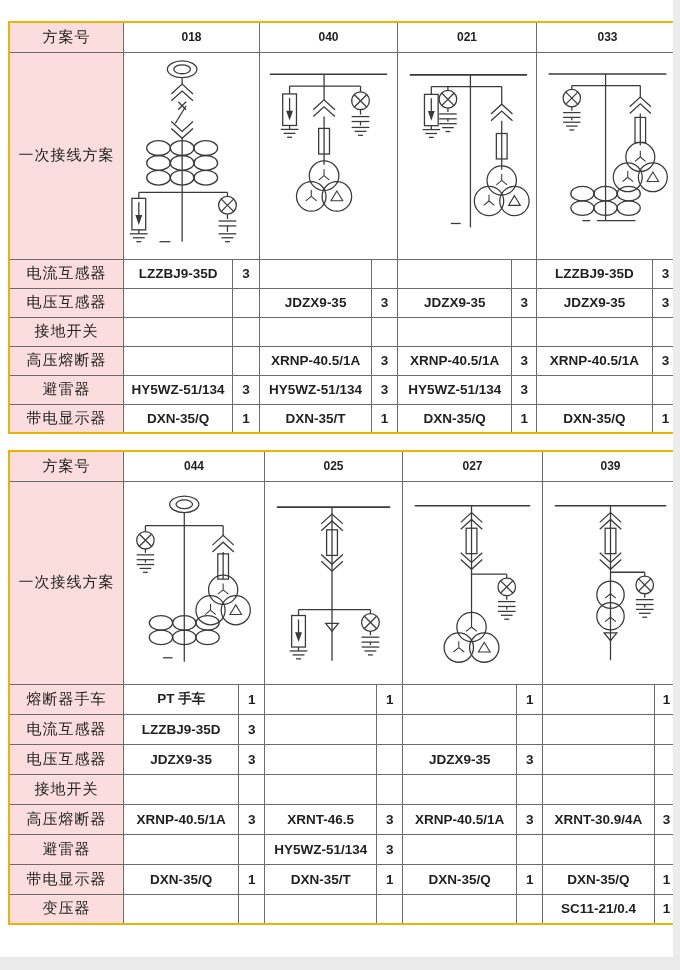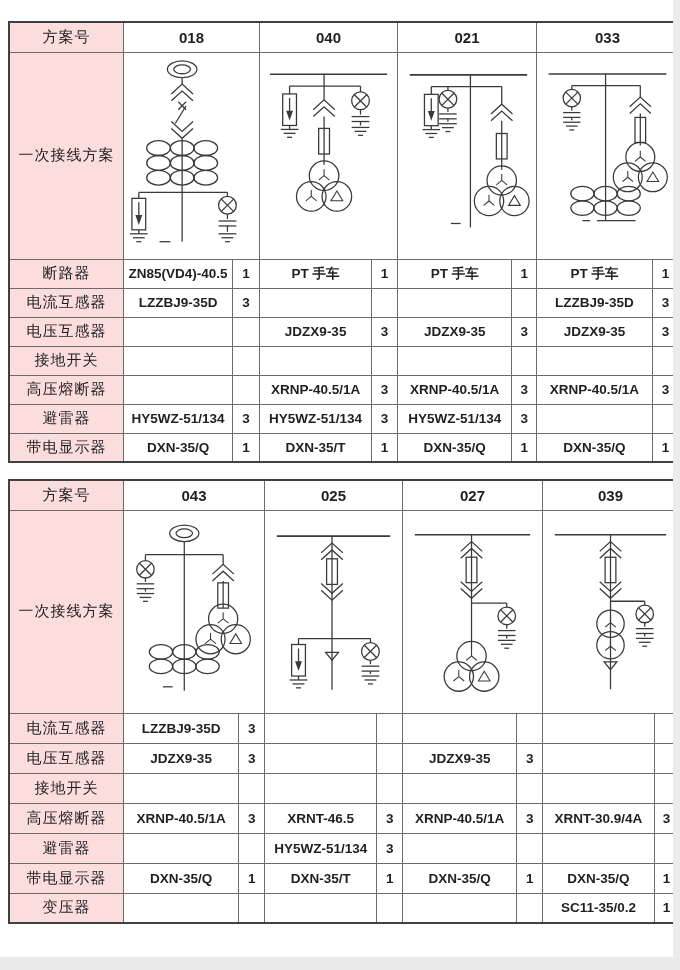--- a/index.html
+++ b/index.html
@@ -4,36 +4,36 @@
 <style>
   html,body{margin:0;padding:0;}
   body{
     width:680px;height:970px;background:#ffffff;position:relative;overflow:hidden;
     font-family:"Liberation Sans","DejaVu Sans",sans-serif;
     color:var(--text,#1f1f1f);
   }
   .page{padding:21px 0 0 8px;}
   table.spec{
     border-collapse:collapse;table-layout:fixed;
-    border:2px solid #404040;
+    border:2px solid #eab308;
     margin-bottom:16px;
   }
   table.spec td{
     border:1px solid #6b6b6b;
     overflow:hidden;white-space:nowrap;
     padding:0 2px;
   }
   td.pink{
     background:var(--header-bg,#fbdddd);
     font-family:"Liberation Serif","DejaVu Serif",serif;
     font-size:15px;text-align:center;letter-spacing:1px;
   }
   tr.head-row{height:30px;}
   td.scheme-no{
-    text-align:center;font-weight:600;font-size:15px;
+    text-align:center;font-weight:600;font-size:12px;
   }
   td.diagram-cell{padding:0;vertical-align:middle;}
   .t1 .diagram-cell{height:206px;}
   .t2 .diagram-cell{height:202px;}
   tbody.rows tr{height:29px;}
   tbody.rows-t2 tr{height:30px;}
   td.model-cell,td.qty-cell{
     text-align:center;font-size:13.5px;font-weight:600;
   }
   svg.diag{display:block;margin:0 auto;stroke:var(--stroke,#3a3a3a);fill:none;stroke-width:1.3;}
@@ -232,31 +232,20 @@
               <use href="#g-ct" x="69" y="157"></use>
               <use href="#g-ct" x="93" y="157"></use>
             <line x1="45" y1="170" x2="53" y2="170"></line>
             <line x1="60" y1="170" x2="100" y2="170"></line>
           </svg>
         </td>
       </tr>
     </tbody>
     <tbody class="rows">
         <tr>
-          <td class="pink">断路器</td>
-          <td class="model-cell">ZN85(VD4)-40.5</td>
-          <td class="qty-cell">1</td>
-          <td class="model-cell">PT 手车</td>
-          <td class="qty-cell">1</td>
-          <td class="model-cell">PT 手车</td>
-          <td class="qty-cell">1</td>
-          <td class="model-cell">PT 手车</td>
-          <td class="qty-cell">1</td>
-        </tr>
-        <tr>
           <td class="pink">电流互感器</td>
           <td class="model-cell">LZZBJ9-35D</td>
           <td class="qty-cell">3</td>
           <td class="model-cell"></td>
           <td class="qty-cell"></td>
           <td class="model-cell"></td>
           <td class="qty-cell"></td>
           <td class="model-cell">LZZBJ9-35D</td>
           <td class="qty-cell">3</td>
         </tr>
@@ -326,21 +315,21 @@
       <col style="width:110px">
         <col style="width:25px">
       <col style="width:112px">
         <col style="width:25px">
       <col style="width:109px">
         <col style="width:24px">
     </colgroup>
     <tbody>
       <tr class="head-row">
         <td class="pink">方案号</td>
-        <td class="scheme-no" colspan="2">043</td>
+        <td class="scheme-no" colspan="2">044</td>
         <td class="scheme-no" colspan="2">025</td>
         <td class="scheme-no" colspan="2">027</td>
         <td class="scheme-no" colspan="2">039</td>
       </tr>
       <tr>
         <td class="pink">一次接线方案</td>
         <td class="diagram-cell" colspan="2">
           <svg class="diag" viewBox="0 0 140 202" width="136" height="200">
             <use href="#g-chead" x="60" y="20"></use>
             <line x1="60" y1="29" x2="60" y2="182"></line>
@@ -421,20 +410,31 @@
             <use href="#g-wye" x="67" y="112"></use>
             <circle cx="67" cy="135" r="14"></circle>
             <use href="#g-wye" x="67" y="136"></use>
             <use href="#g-tri" x="67" y="153"></use>
           </svg>
         </td>
       </tr>
     </tbody>
     <tbody class="rows rows-t2">
         <tr>
+          <td class="pink">熔断器手车</td>
+          <td class="model-cell">PT 手车</td>
+          <td class="qty-cell">1</td>
+          <td class="model-cell"></td>
+          <td class="qty-cell">1</td>
+          <td class="model-cell"></td>
+          <td class="qty-cell">1</td>
+          <td class="model-cell"></td>
+          <td class="qty-cell">1</td>
+        </tr>
+        <tr>
           <td class="pink">电流互感器</td>
           <td class="model-cell">LZZBJ9-35D</td>
           <td class="qty-cell">3</td>
           <td class="model-cell"></td>
           <td class="qty-cell"></td>
           <td class="model-cell"></td>
           <td class="qty-cell"></td>
           <td class="model-cell"></td>
           <td class="qty-cell"></td>
         </tr>
@@ -494,21 +494,21 @@
           <td class="qty-cell">1</td>
         </tr>
         <tr>
           <td class="pink">变压器</td>
           <td class="model-cell"></td>
           <td class="qty-cell"></td>
           <td class="model-cell"></td>
           <td class="qty-cell"></td>
           <td class="model-cell"></td>
           <td class="qty-cell"></td>
-          <td class="model-cell">SC11-35/0.2</td>
+          <td class="model-cell">SC11-21/0.4</td>
           <td class="qty-cell">1</td>
         </tr>
       </tbody>
   </table>
 
 </div>
 
 <div class="scan-edge-right"></div>
 <div class="scan-edge-bottom"></div>
 

